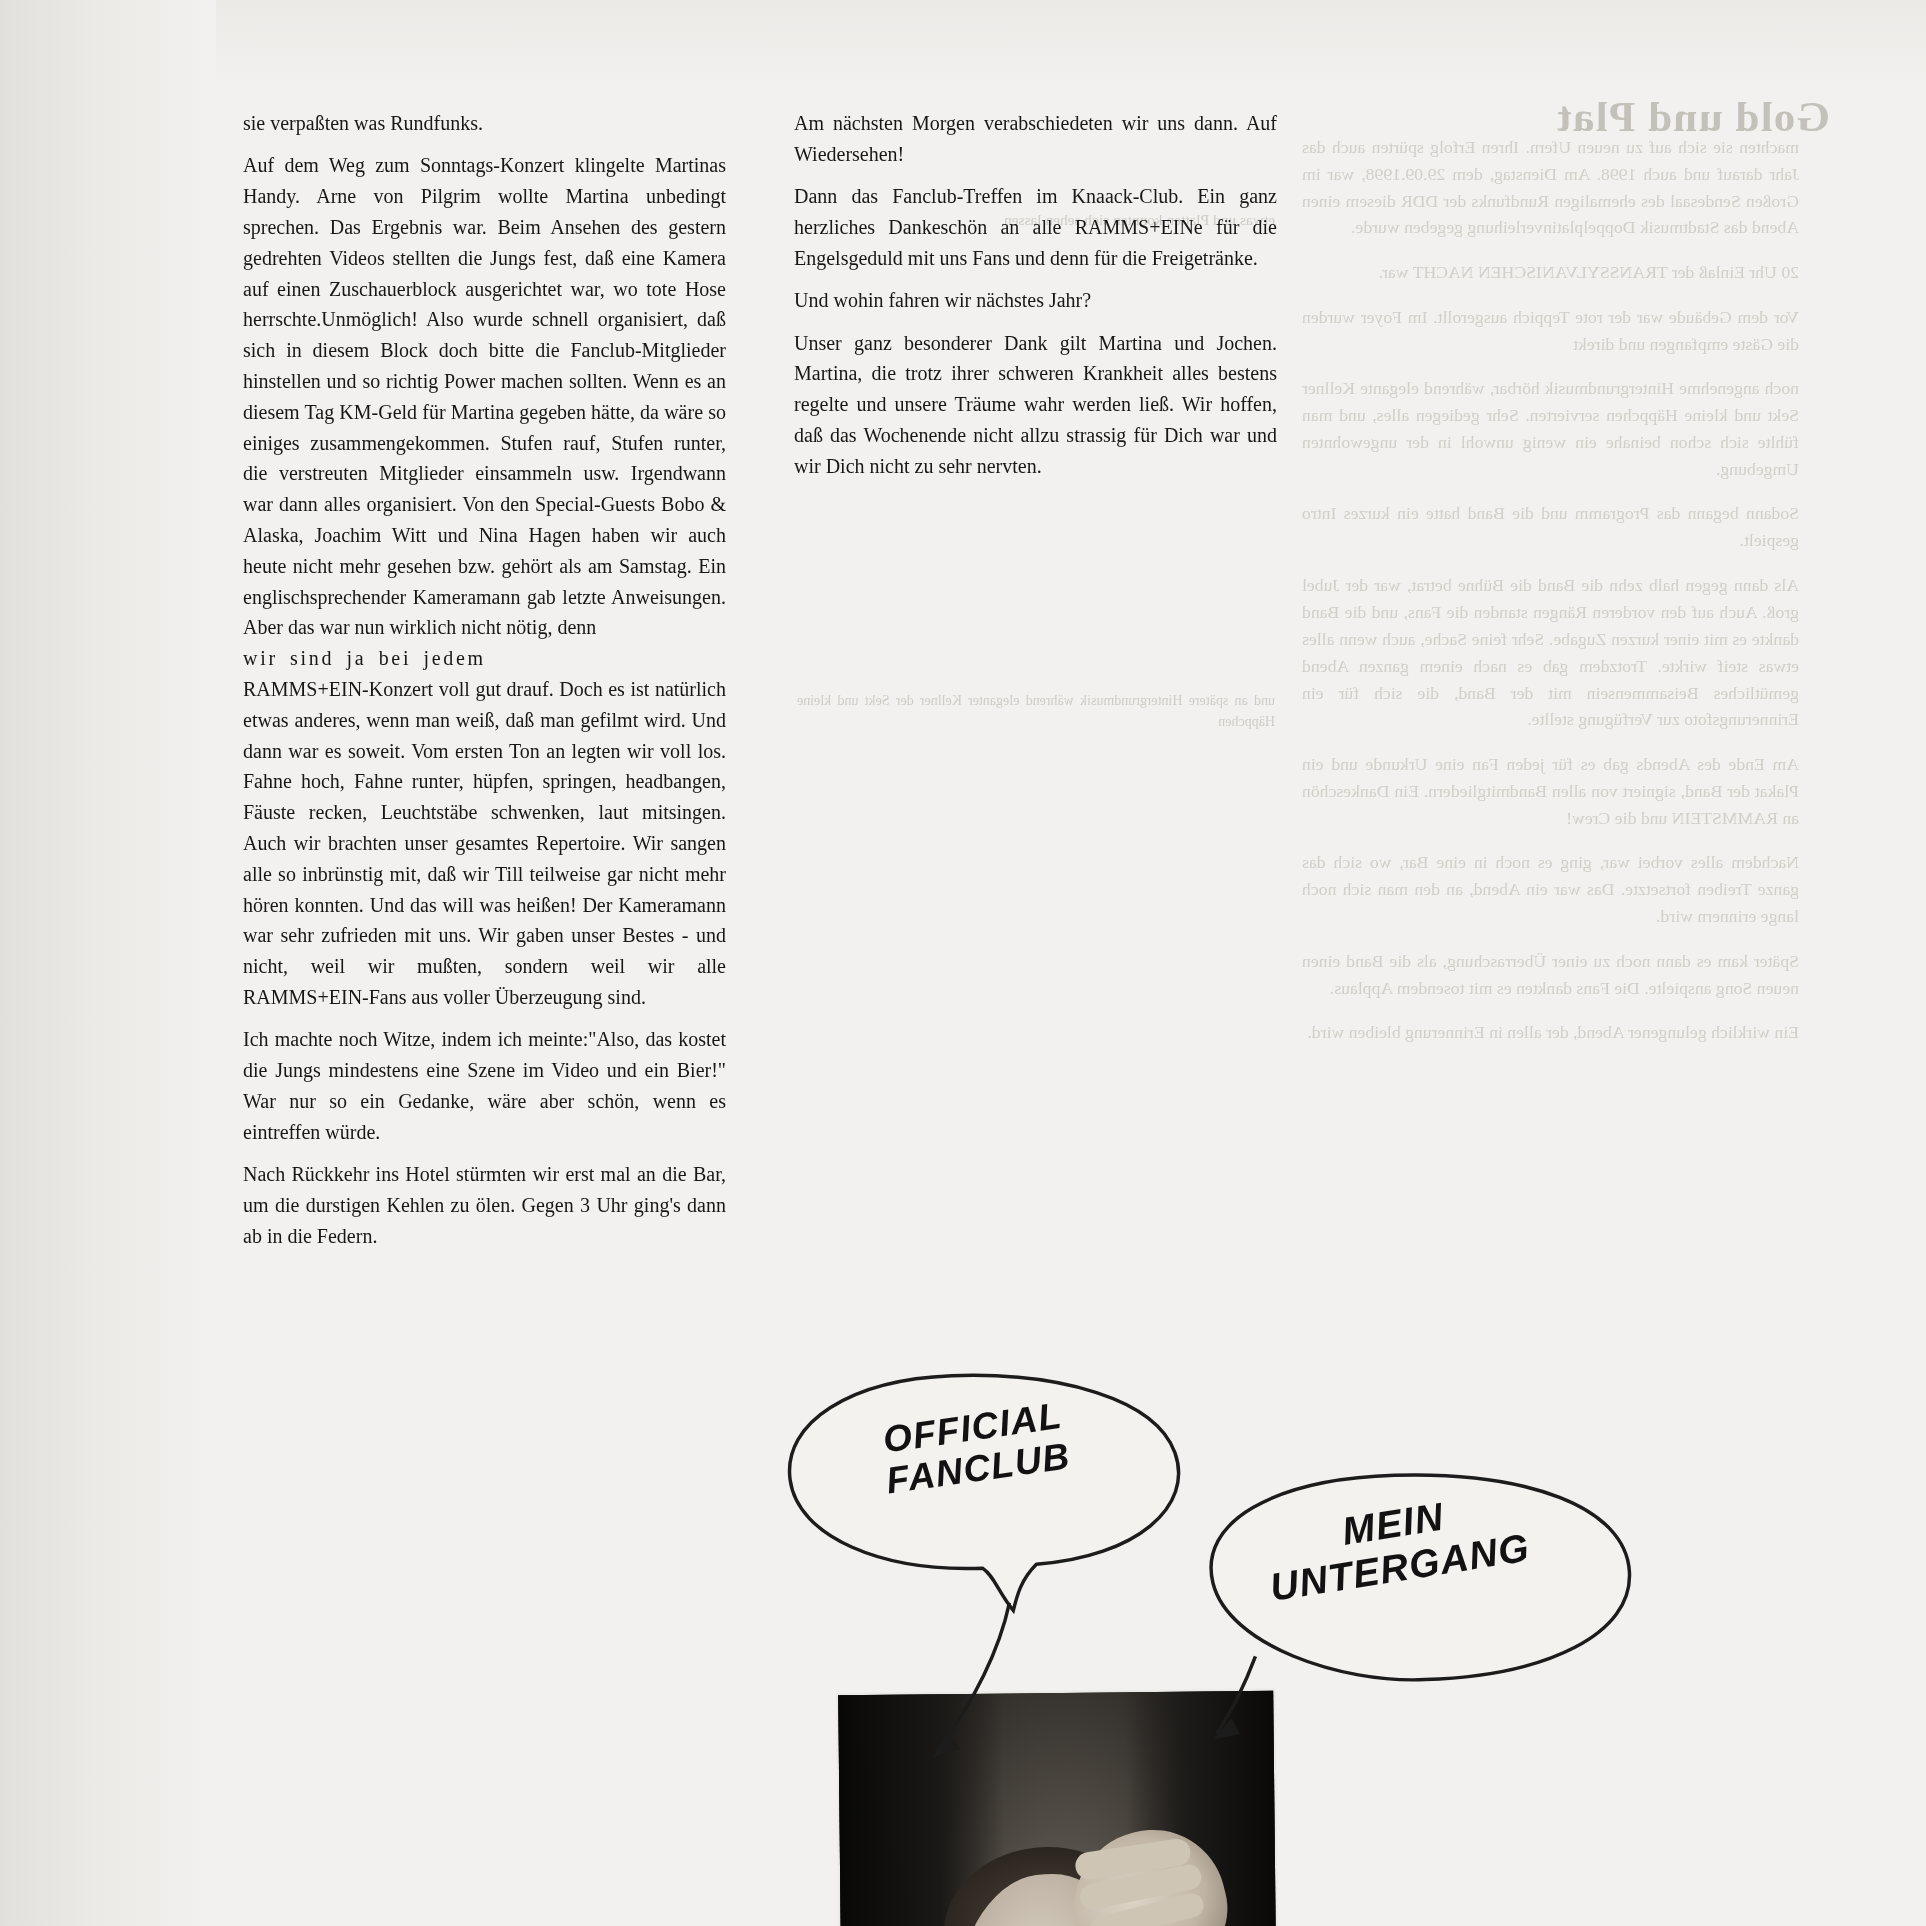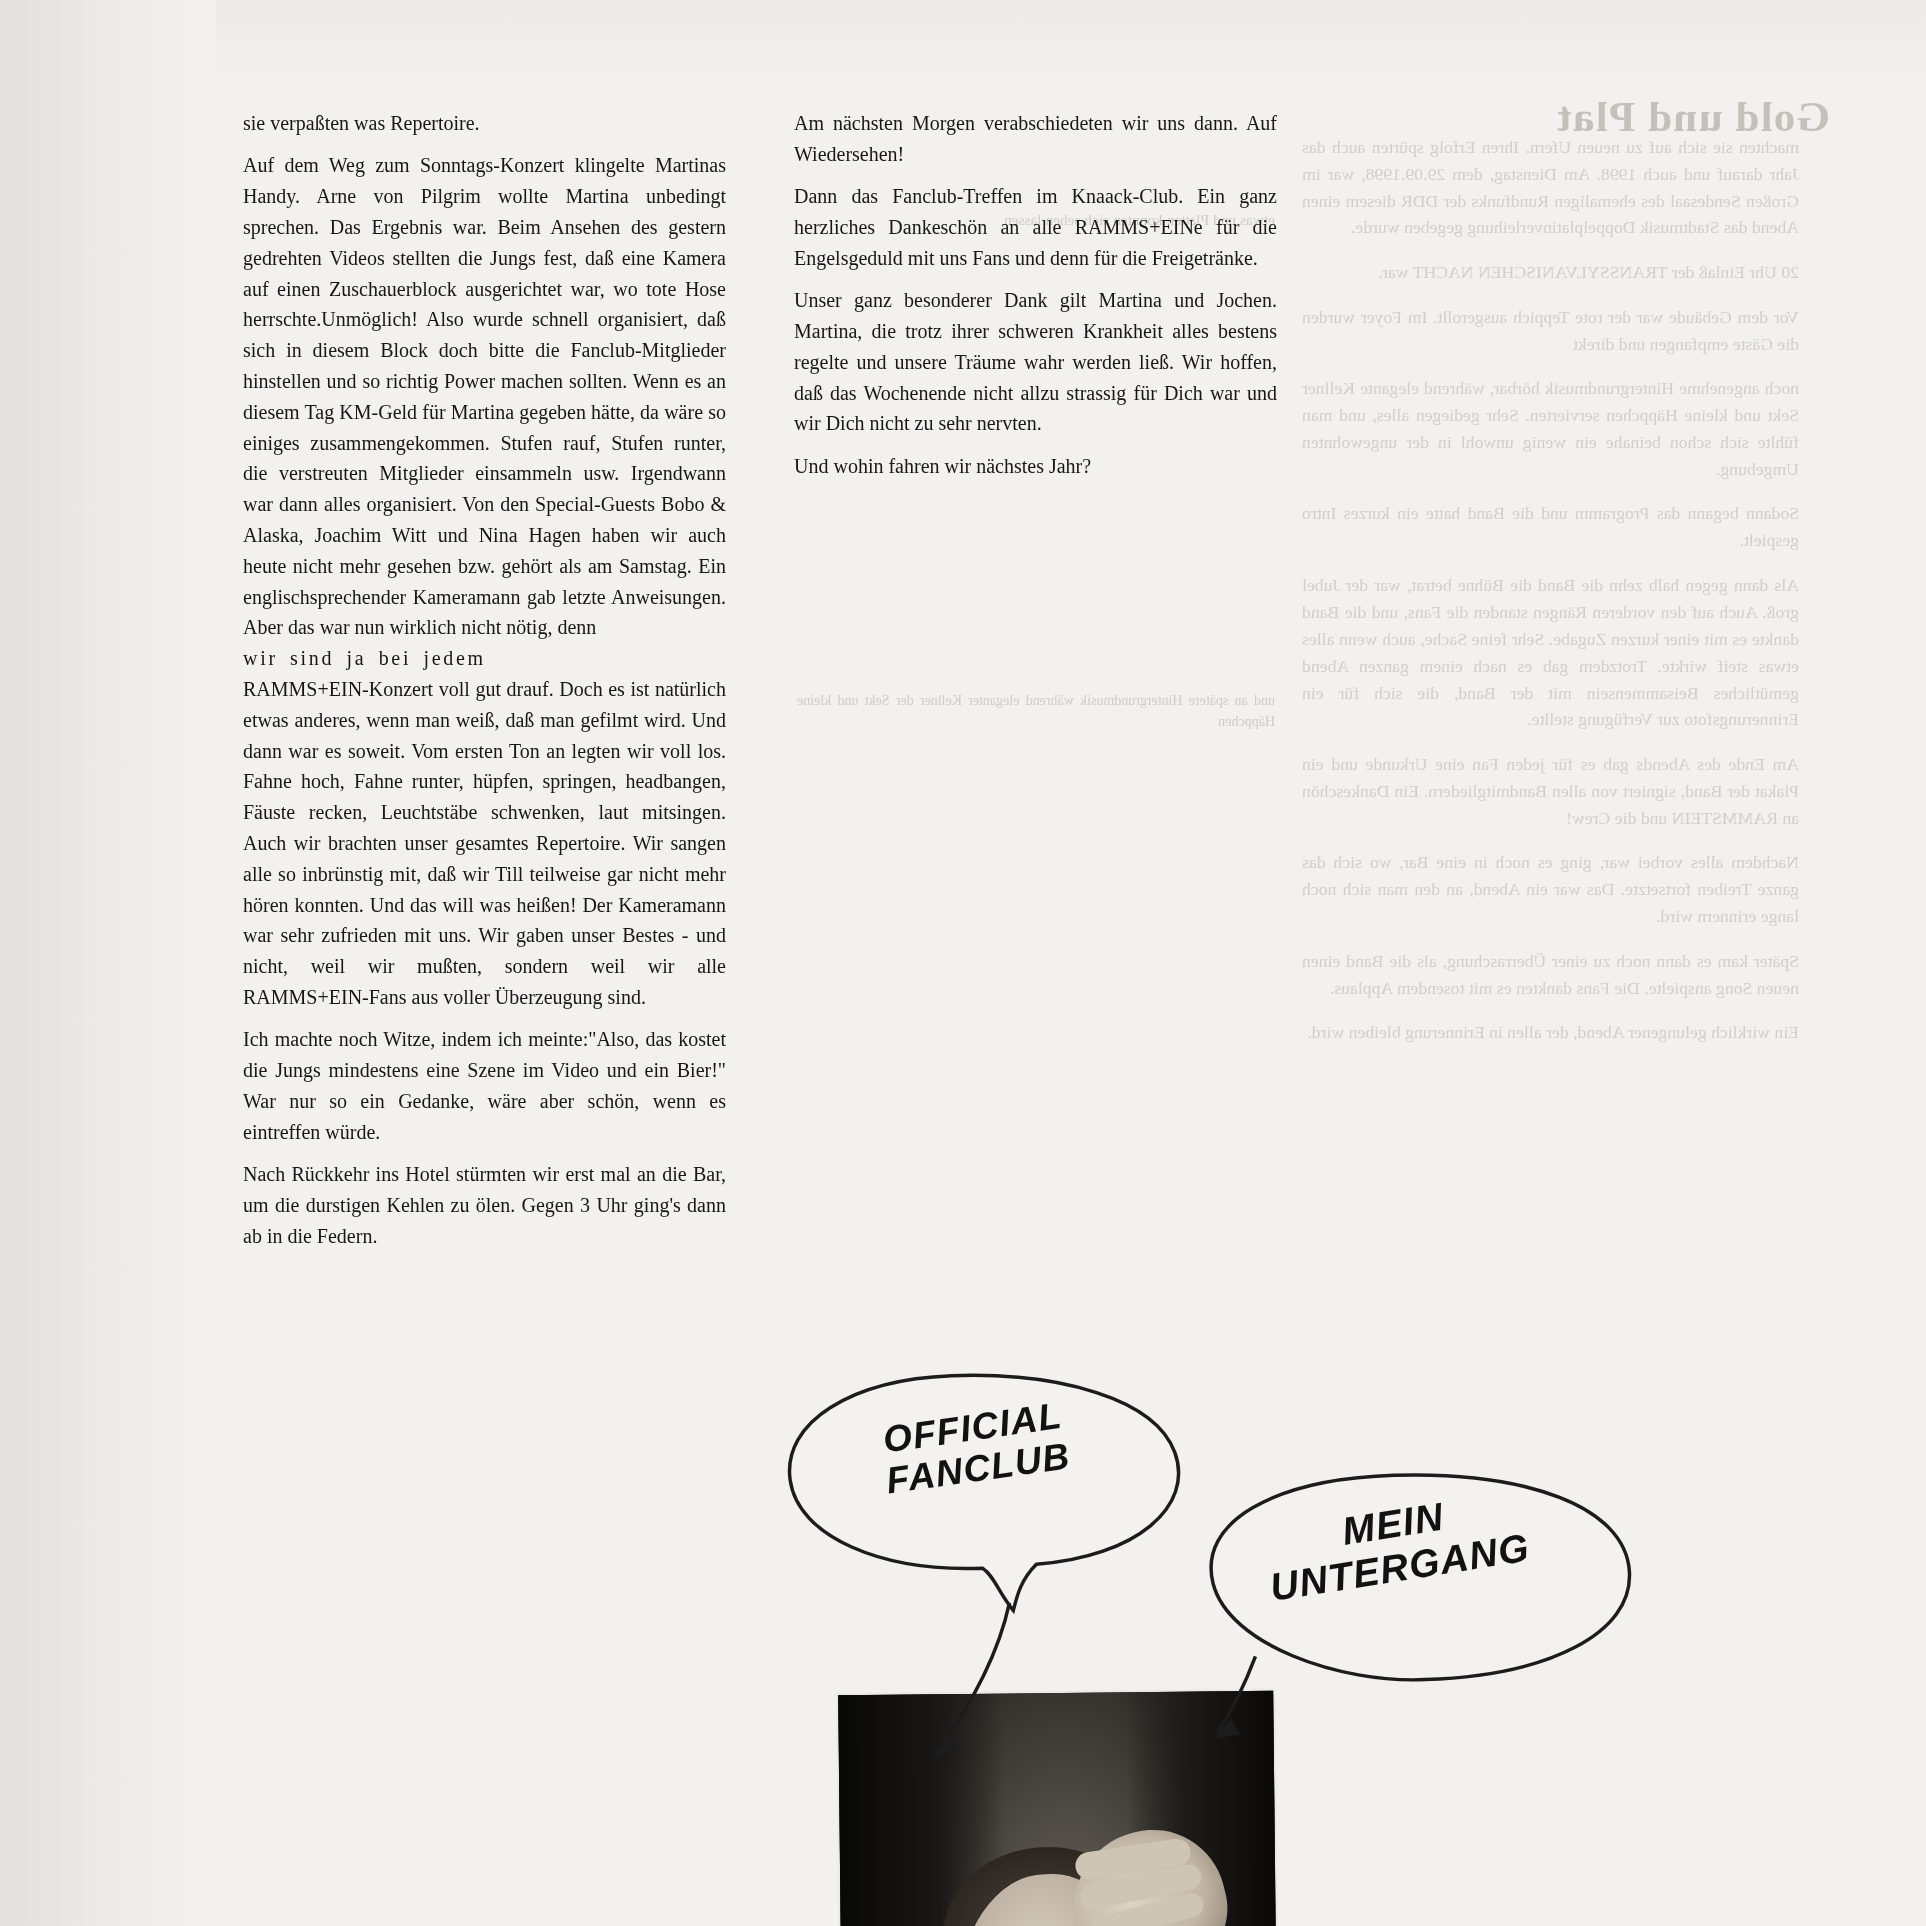--- a/index.html
+++ b/index.html
@@ -217,33 +217,33 @@
     <p>Am Ende des Abends gab es für jeden Fan eine Urkunde und ein Plakat der Band, signiert von allen Bandmitgliedern. Ein Dankeschön an RAMMSTEIN und die Crew!</p>
     <p>Nachdem alles vorbei war, ging es noch in eine Bar, wo sich das ganze Treiben fortsetzte. Das war ein Abend, an den man sich noch lange erinnern wird.</p>
     <p>Später kam es dann noch zu einer Überraschung, als die Band einen neuen Song anspielte. Die Fans dankten es mit tosendem Applaus.</p>
     <p>Ein wirklich gelungener Abend, der allen in Erinnerung bleiben wird.</p>
   </div>
 
   <div class="bleed mid" style="left:797px; top:208px; width:478px;">etwas und Platten konnten sich sehen lassen</div>
   <div class="bleed small" style="left:797px; top:690px; width:478px;">und an spätere Hintergrundmusik während eleganter Kellner der Sekt und kleine Häppchen</div>
 
   <div class="col" id="col-left">
-    <p>sie verpaßten was Repertoire.</p>
+    <p>sie verpaßten was Rundfunks.</p>
     <p class="tight">Auf dem Weg zum Sonntags-Konzert klingelte Martinas Handy. Arne von Pilgrim wollte Martina unbedingt sprechen. Das Ergebnis war. Beim Ansehen des gestern gedrehten Videos stellten die Jungs fest, daß eine Kamera auf einen Zuschauerblock ausgerichtet war, wo tote Hose herrschte.Unmöglich! Also wurde schnell organisiert, daß sich in diesem Block doch bitte die Fanclub-Mitglieder hinstellen und so richtig Power machen sollten. Wenn es an diesem Tag KM-Geld für Martina gegeben hätte, da wäre so einiges zusammengekommen. Stufen rauf, Stufen runter, die verstreuten Mitglieder einsammeln usw. Irgendwann war dann alles organisiert. Von den Special-Guests Bobo &amp; Alaska, Joachim Witt und Nina Hagen haben wir auch heute nicht mehr gesehen bzw. gehört als am Samstag. Ein englischsprechender Kameramann gab letzte Anweisungen. Aber das war nun wirklich nicht nötig, denn</p>
     <p class="spaced tight">wir sind ja bei jedem</p>
     <p>RAMMS+EIN-Konzert voll gut drauf. Doch es ist natürlich etwas anderes, wenn man weiß, daß man gefilmt wird. Und dann war es soweit. Vom ersten Ton an legten wir voll los. Fahne hoch, Fahne runter, hüpfen, springen, headbangen, Fäuste recken, Leuchtstäbe schwenken, laut mitsingen. Auch wir brachten unser gesamtes Repertoire. Wir sangen alle so inbrünstig mit, daß wir Till teilweise gar nicht mehr hören konnten. Und das will was heißen! Der Kameramann war sehr zufrieden mit uns. Wir gaben unser Bestes - und nicht, weil wir mußten, sondern weil wir alle RAMMS+EIN-Fans aus voller Überzeugung sind.</p>
     <p>Ich machte noch Witze, indem ich meinte:"Also, das kostet die Jungs mindestens eine Szene im Video und ein Bier!" War nur so ein Gedanke, wäre aber schön, wenn es eintreffen würde.</p>
     <p>Nach Rückkehr ins Hotel stürmten wir erst mal an die Bar, um die durstigen Kehlen zu ölen. Gegen 3 Uhr ging's dann ab in die Federn.</p>
   </div>
 
   <div class="col" id="col-mid">
     <p>Am nächsten Morgen verabschiedeten wir uns dann. Auf Wiedersehen!</p>
     <p>Dann das Fanclub-Treffen im Knaack-Club. Ein ganz herzliches Dankeschön an alle RAMMS+EINe für die Engelsgeduld mit uns Fans und denn für die Freigetränke.</p>
+    <p>Und wohin fahren wir nächstes Jahr?</p>
     <p>Unser ganz besonderer Dank gilt Martina und Jochen. Martina, die trotz ihrer schweren Krankheit alles bestens regelte und unsere Träume wahr werden ließ. Wir hoffen, daß das Wochenende nicht allzu strassig für Dich war und wir Dich nicht zu sehr nervten.</p>
-    <p>Und wohin fahren wir nächstes Jahr?</p>
   </div>
 
   <div class="photo">
     <div class="photo-dark-left"></div>
     <div class="photo-dark-right"></div>
     <div class="hair"></div>
     <div class="face"></div>
     <div class="hand">
       <div class="finger" style="left:15.4px; top:11.6px; width:116px; height:27px; transform:rotate(6deg);"></div>
       <div class="finger" style="left:11.6px; top:42px; width:123px; height:25.4px; transform:rotate(3deg);"></div>

